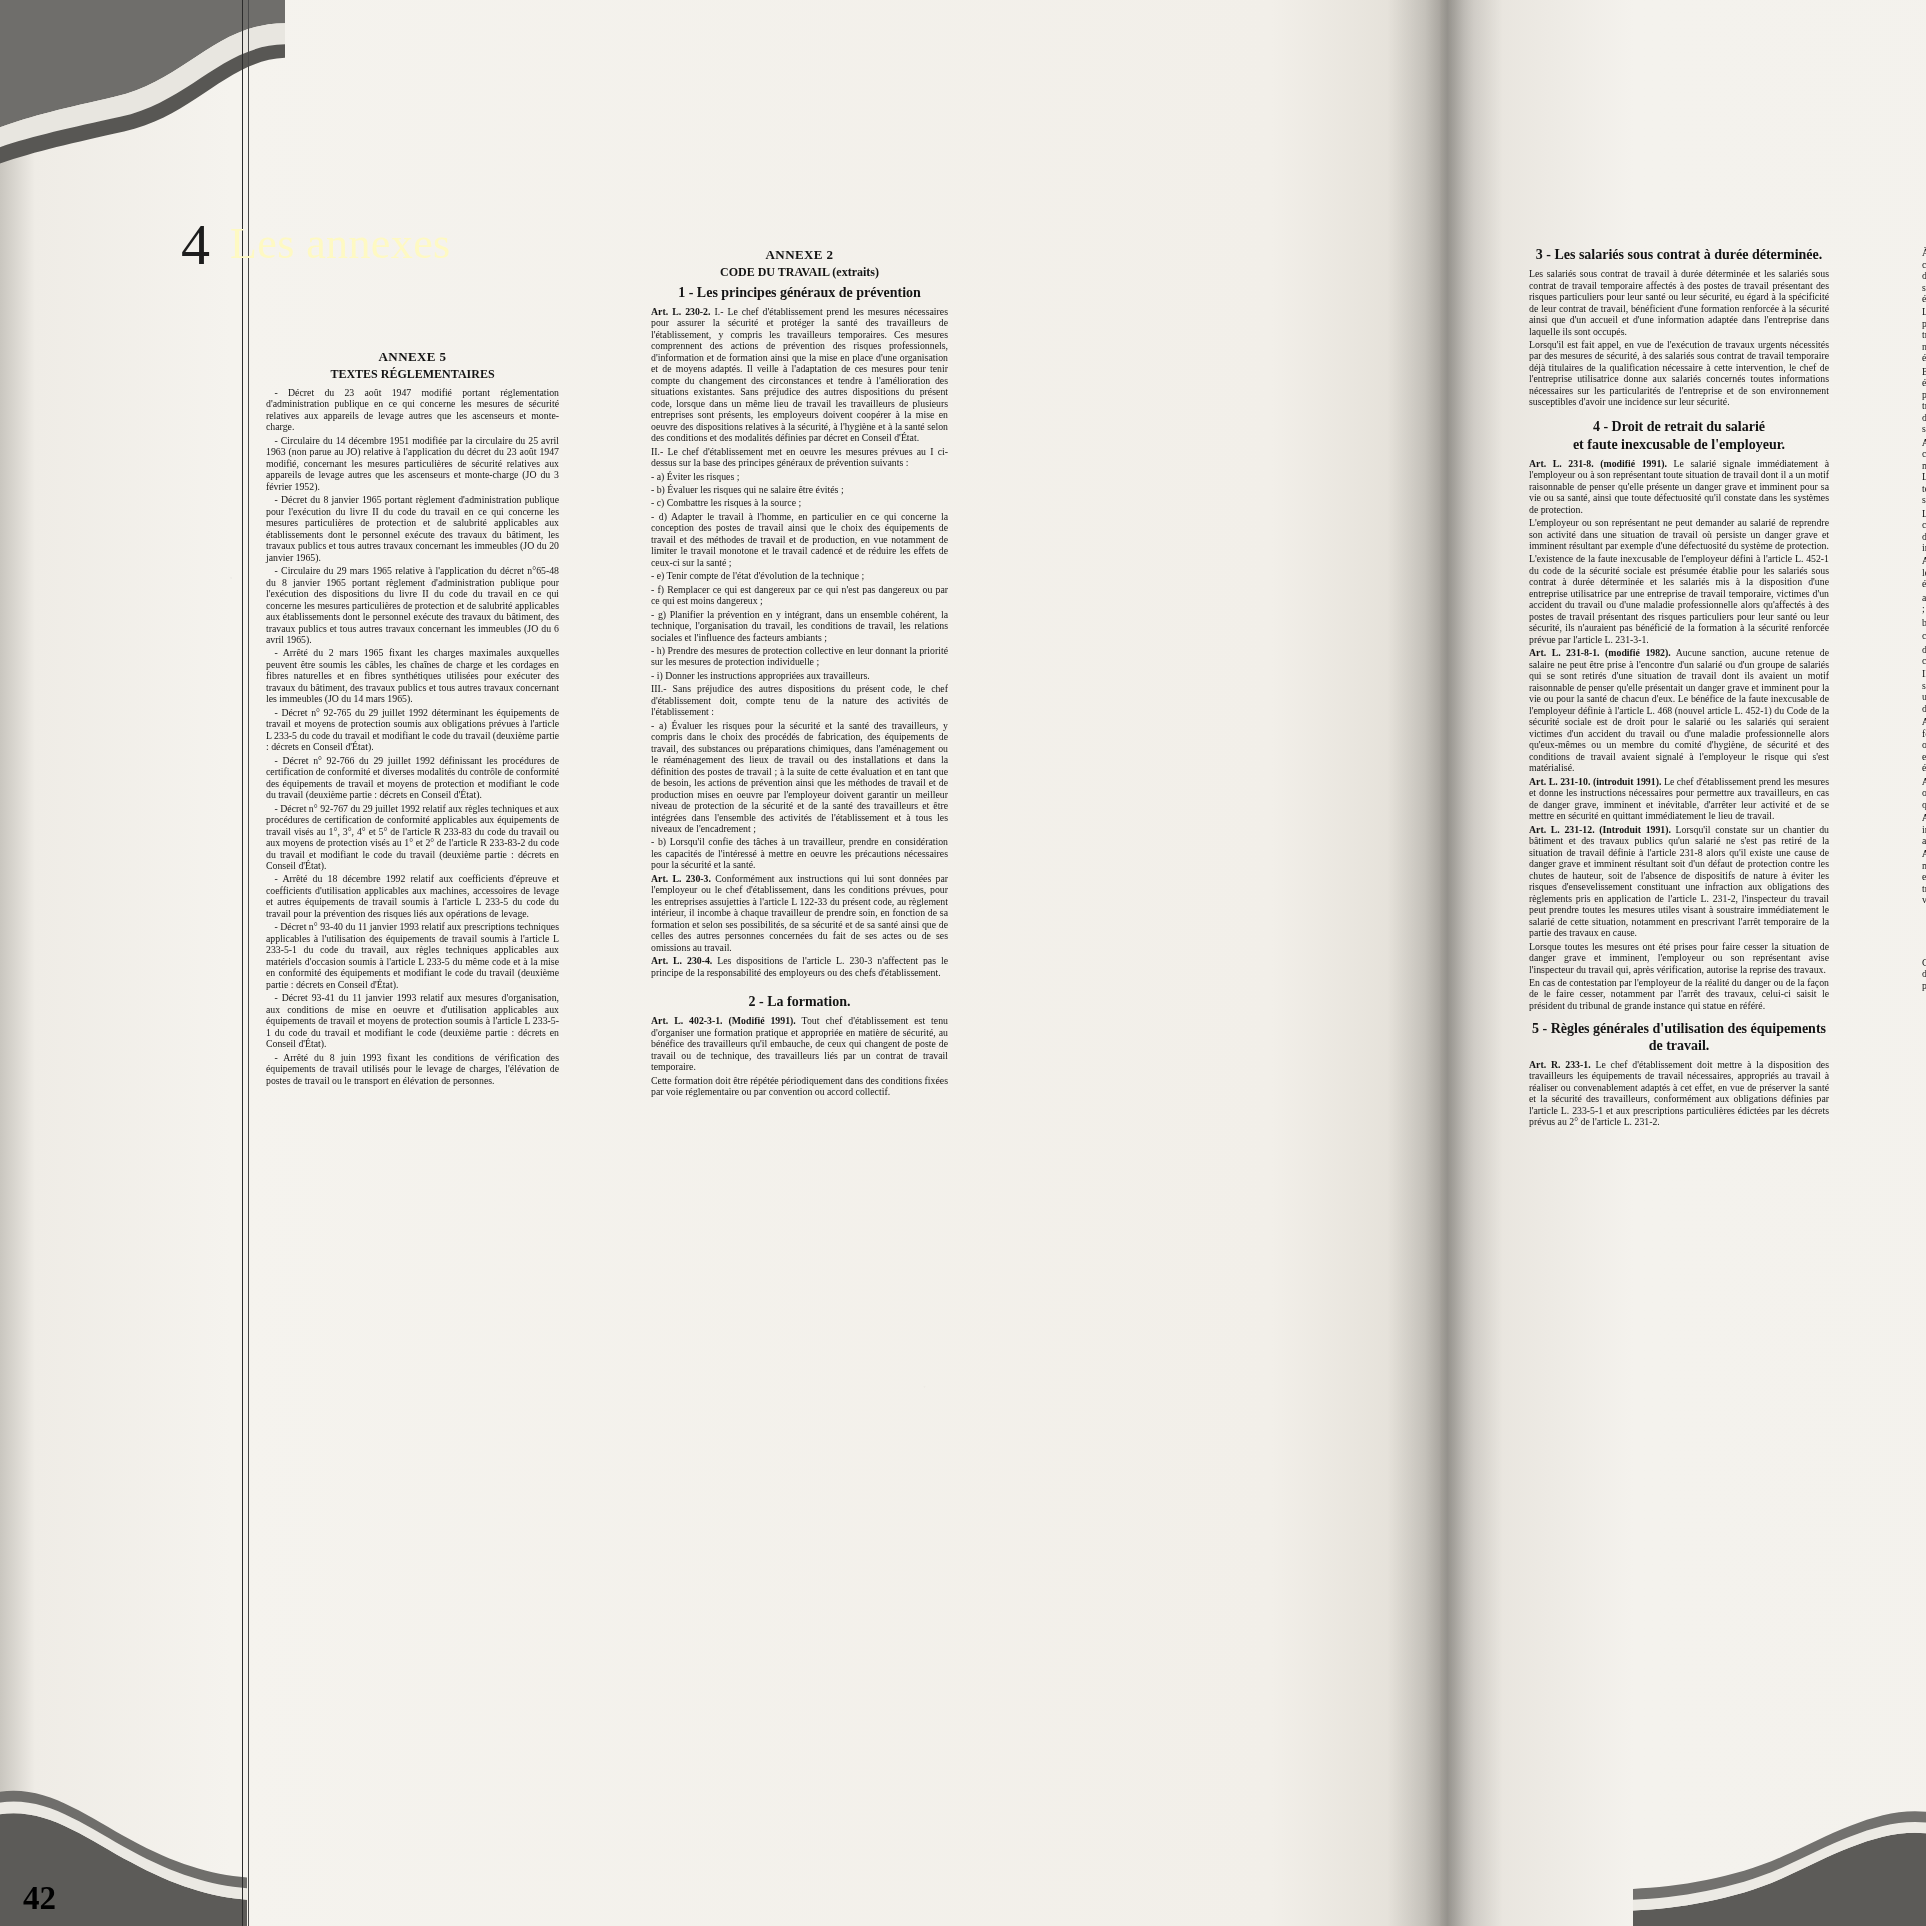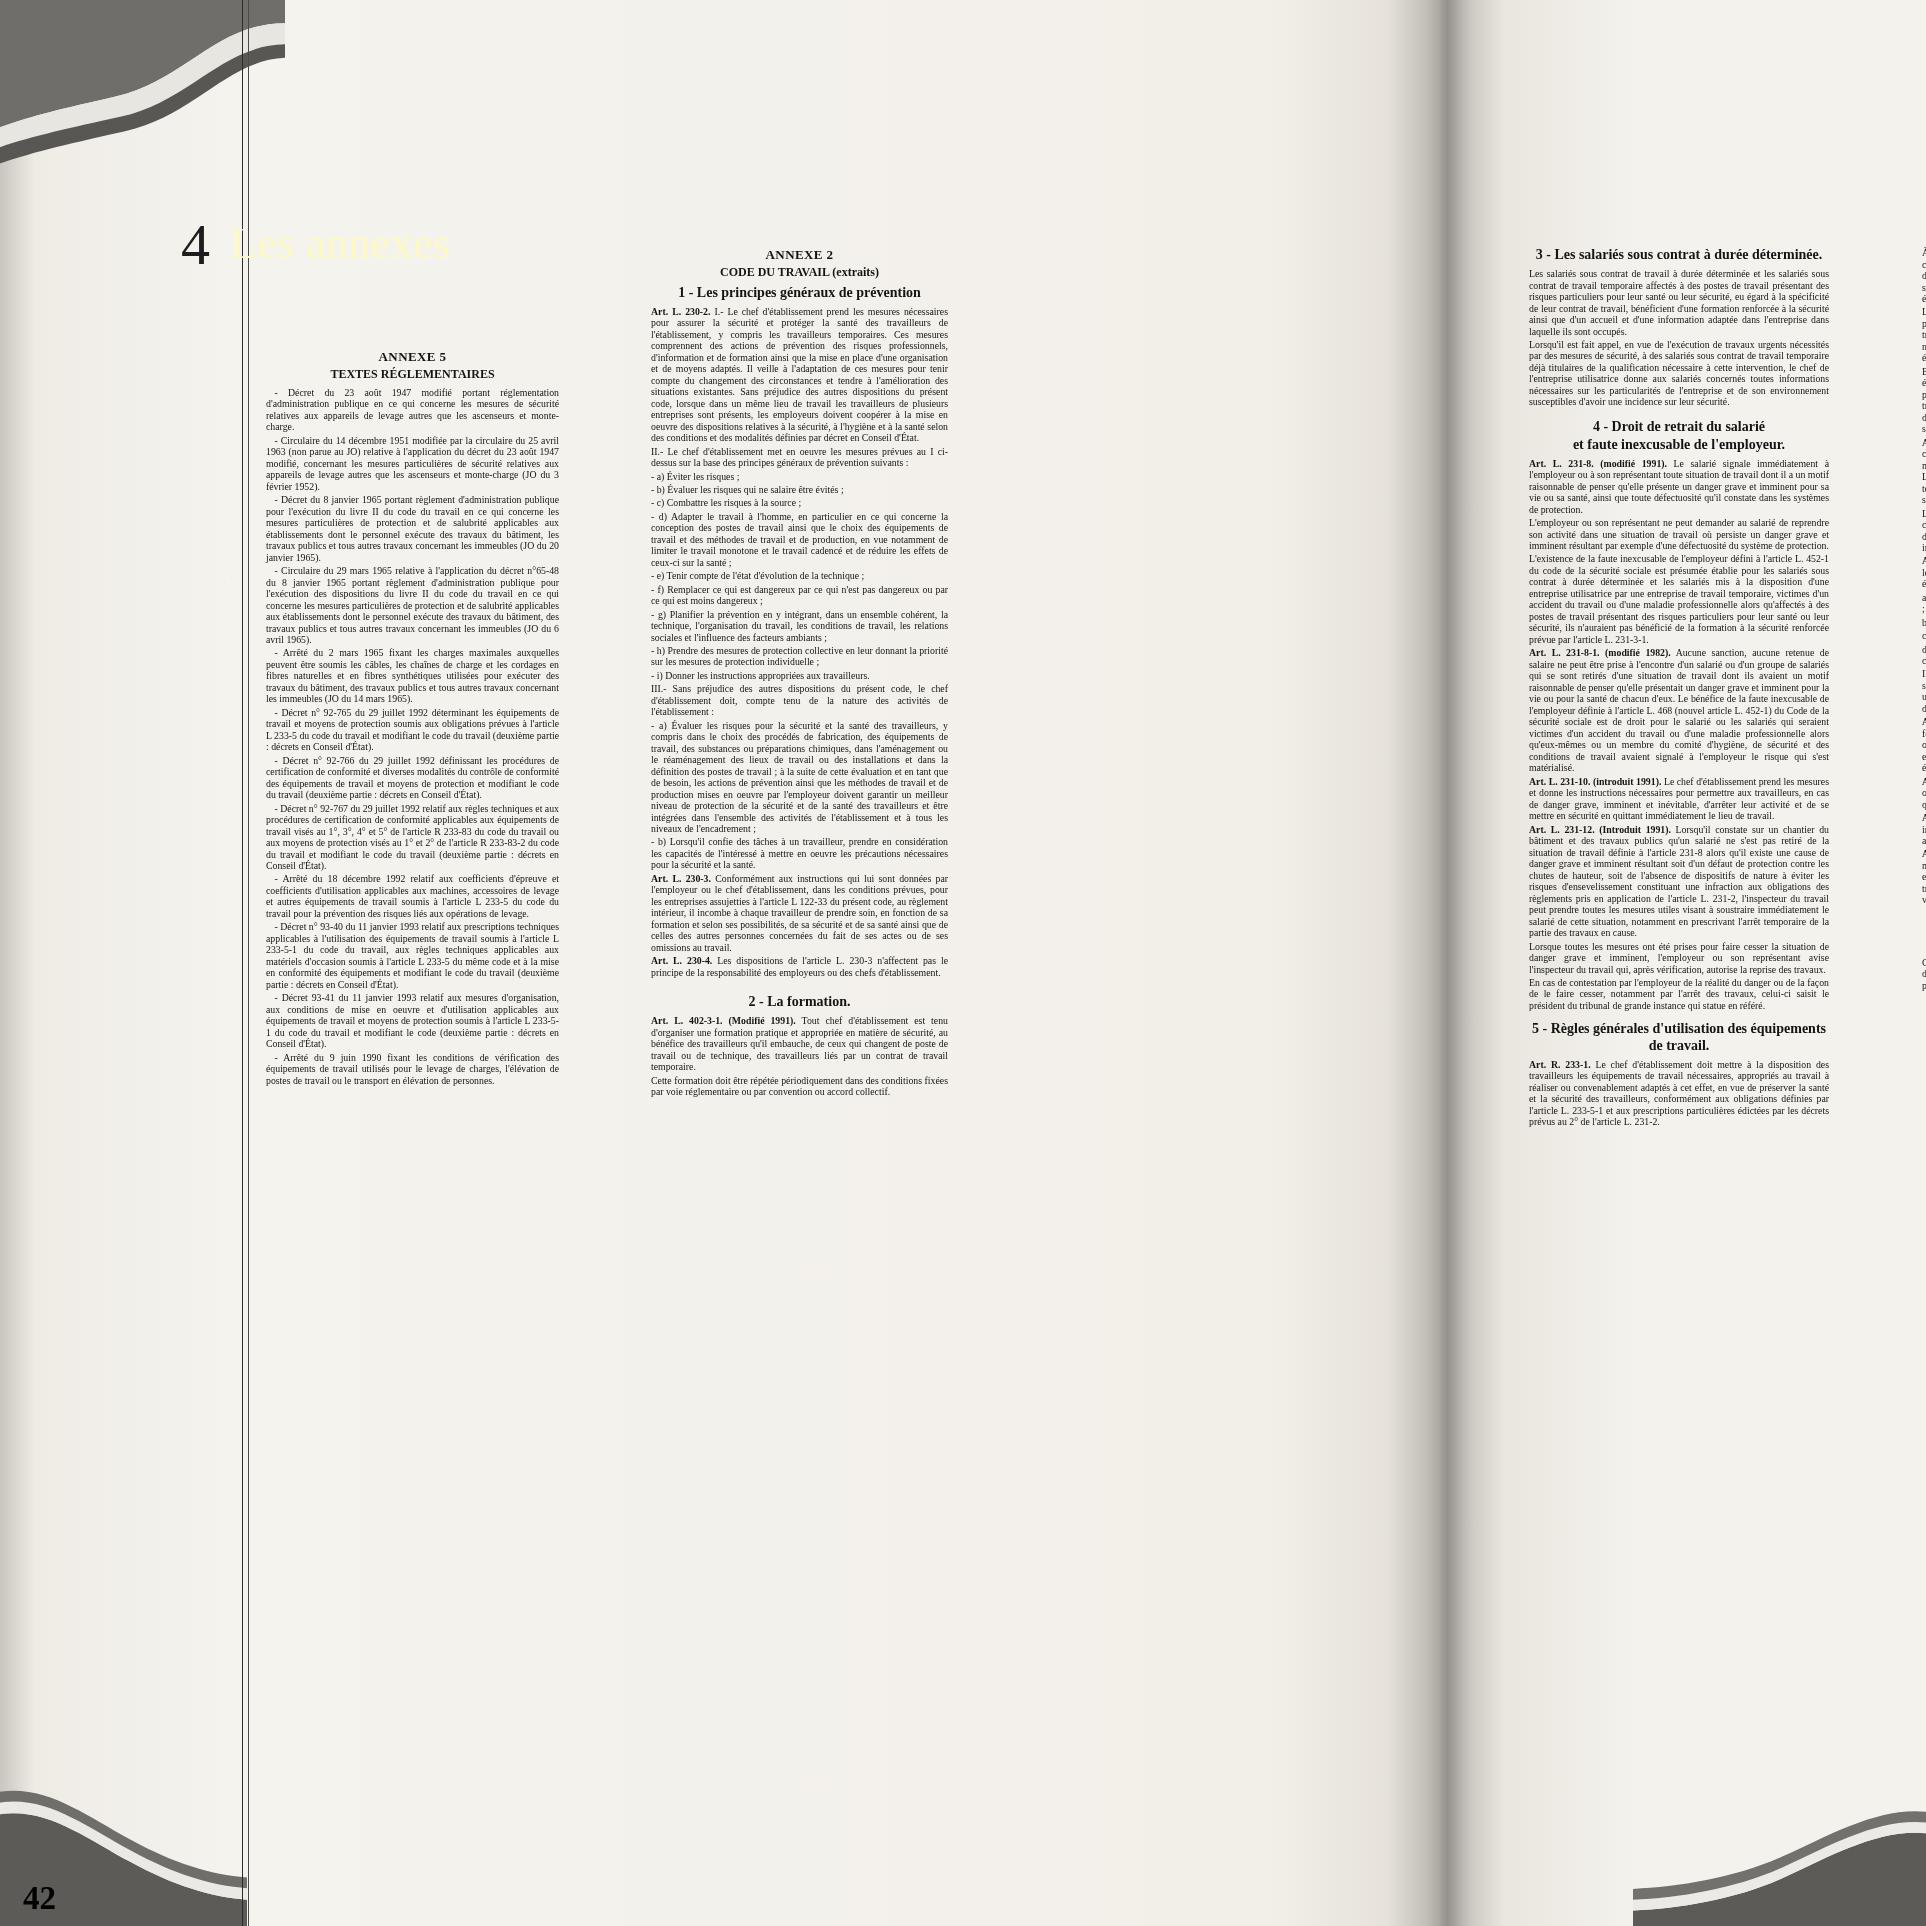--- a/index.html
+++ b/index.html
@@ -226,21 +226,21 @@
         <p class="ind">- Circulaire du 14 décembre 1951 modifiée par la circulaire du 25 avril 1963 (non parue au JO) relative à l'application du décret du 23 août 1947 modifié, concernant les mesures particulières de sécurité relatives aux appareils de levage autres que les ascenseurs et monte-charge (JO du 3 février 1952).</p>
         <p class="ind">- Décret du 8 janvier 1965 portant règlement d'administration publique pour l'exécution du livre II du code du travail en ce qui concerne les mesures particulières de protection et de salubrité applicables aux établissements dont le personnel exécute des travaux du bâtiment, les travaux publics et tous autres travaux concernant les immeubles (JO du 20 janvier 1965).</p>
         <p class="ind">- Circulaire du 29 mars 1965 relative à l'application du décret n°65-48 du 8 janvier 1965 portant règlement d'administration publique pour l'exécution des dispositions du livre II du code du travail en ce qui concerne les mesures particulières de protection et de salubrité applicables aux établissements dont le personnel exécute des travaux du bâtiment, des travaux publics et tous autres travaux concernant les immeubles (JO du 6 avril 1965).</p>
         <p class="ind">- Arrêté du 2 mars 1965 fixant les charges maximales auxquelles peuvent être soumis les câbles, les chaînes de charge et les cordages en fibres naturelles et en fibres synthétiques utilisées pour exécuter des travaux du bâtiment, des travaux publics et tous autres travaux concernant les immeubles (JO du 14 mars 1965).</p>
         <p class="ind">- Décret n° 92-765 du 29 juillet 1992 déterminant les équipements de travail et moyens de protection soumis aux obligations prévues à l'article L 233-5 du code du travail et modifiant le code du travail (deuxième partie : décrets en Conseil d'État).</p>
         <p class="ind">- Décret n° 92-766 du 29 juillet 1992 définissant les procédures de certification de conformité et diverses modalités du contrôle de conformité des équipements de travail et moyens de protection et modifiant le code du travail (deuxième partie : décrets en Conseil d'État).</p>
         <p class="ind">- Décret n° 92-767 du 29 juillet 1992 relatif aux règles techniques et aux procédures de certification de conformité applicables aux équipements de travail visés au 1°, 3°, 4° et 5° de l'article R 233-83 du code du travail ou aux moyens de protection visés au 1° et 2° de l'article R 233-83-2 du code du travail et modifiant le code du travail (deuxième partie : décrets en Conseil d'État).</p>
         <p class="ind">- Arrêté du 18 décembre 1992 relatif aux coefficients d'épreuve et coefficients d'utilisation applicables aux machines, accessoires de levage et autres équipements de travail soumis à l'article L 233-5 du code du travail pour la prévention des risques liés aux opérations de levage.</p>
         <p class="ind">- Décret n° 93-40 du 11 janvier 1993 relatif aux prescriptions techniques applicables à l'utilisation des équipements de travail soumis à l'article L 233-5-1 du code du travail, aux règles techniques applicables aux matériels d'occasion soumis à l'article L 233-5 du même code et à la mise en conformité des équipements et modifiant le code du travail (deuxième partie : décrets en Conseil d'État).</p>
         <p class="ind">- Décret 93-41 du 11 janvier 1993 relatif aux mesures d'organisation, aux conditions de mise en oeuvre et d'utilisation applicables aux équipements de travail et moyens de protection soumis à l'article L 233-5-1 du code du travail et modifiant le code (deuxième partie : décrets en Conseil d'État).</p>
-        <p class="ind">- Arrêté du 9 juin 1990 fixant les conditions de vérification des équipements de travail utilisés pour le levage de charges, l'élévation de postes de travail ou le transport en élévation de personnes.</p>
+        <p class="ind">- Arrêté du 8 juin 1993 fixant les conditions de vérification des équipements de travail utilisés pour le levage de charges, l'élévation de postes de travail ou le transport en élévation de personnes.</p>
       </div>
   </div>
 
   <div class="col" id="col-l2">
     <div class="h-annexe">ANNEXE 2</div>
     <div class="h-sub">CODE DU TRAVAIL (extraits)</div>
     <div class="h-small">1 - Les principes généraux de prévention</div>
     <div id="annexe2-blocks">
         <p><span class="lead">Art. L. 230-2.</span> I.- Le chef d'établissement prend les mesures nécessaires pour assurer la sécurité et protéger la santé des travailleurs de l'établissement, y compris les travailleurs temporaires. Ces mesures comprennent des actions de prévention des risques professionnels, d'information et de formation ainsi que la mise en place d'une organisation et de moyens adaptés. Il veille à l'adaptation de ces mesures pour tenir compte du changement des circonstances et tendre à l'amélioration des situations existantes. Sans préjudice des autres dispositions du présent code, lorsque dans un même lieu de travail les travailleurs de plusieurs entreprises sont présents, les employeurs doivent coopérer à la mise en oeuvre des dispositions relatives à la sécurité, à l'hygiène et à la santé selon des conditions et des modalités définies par décret en Conseil d'État.</p>
         <p>II.- Le chef d'établissement met en oeuvre les mesures prévues au I ci-dessus sur la base des principes généraux de prévention suivants :</p>

